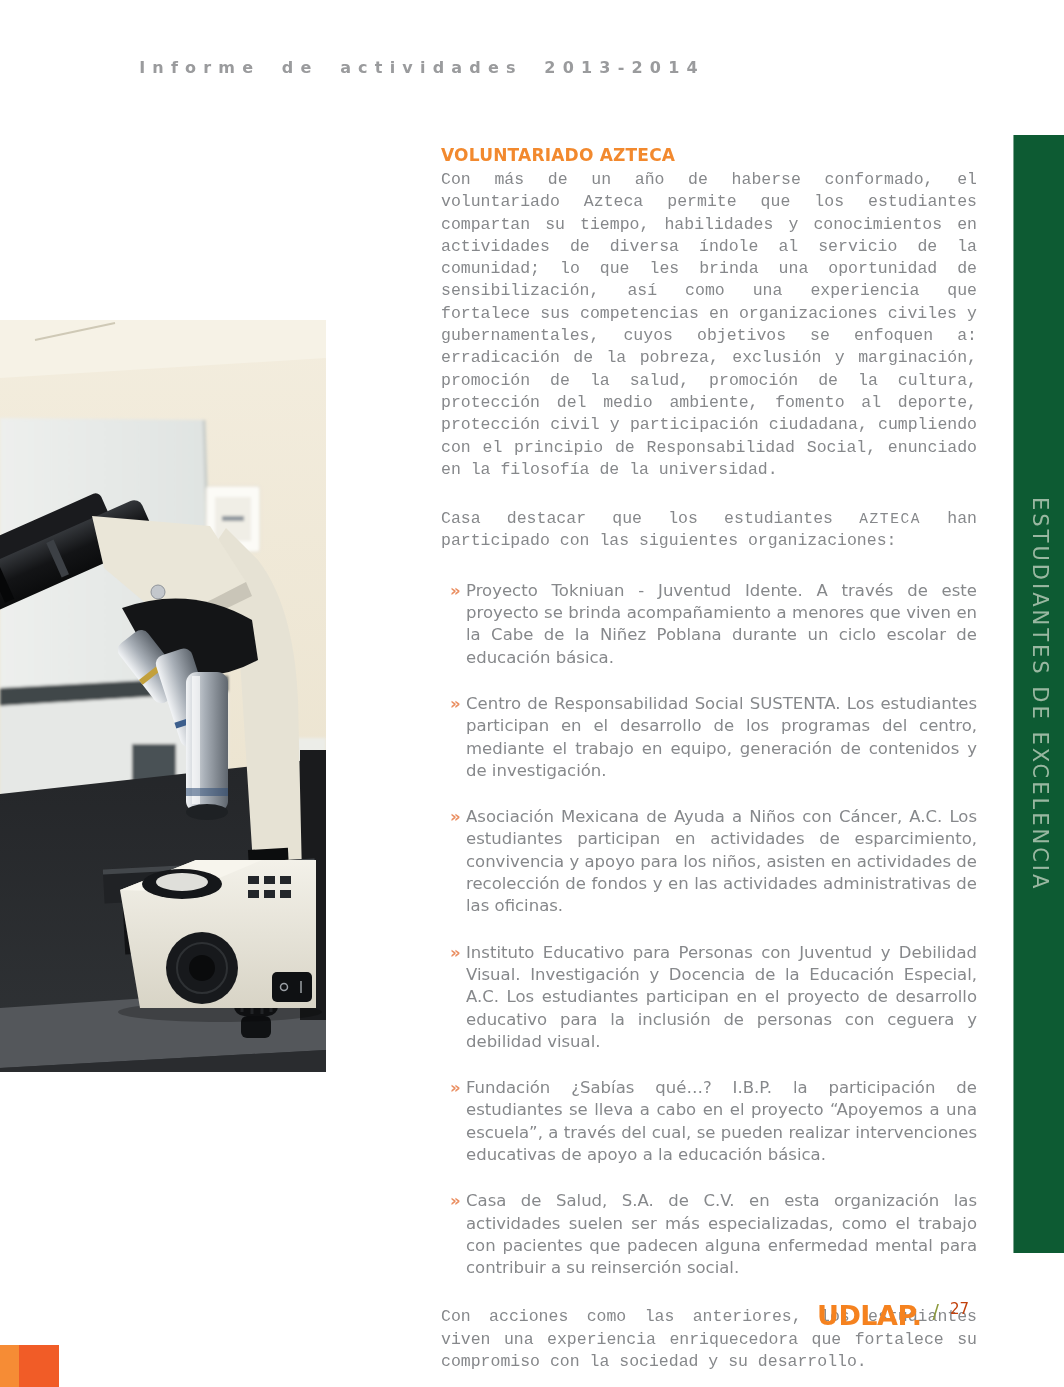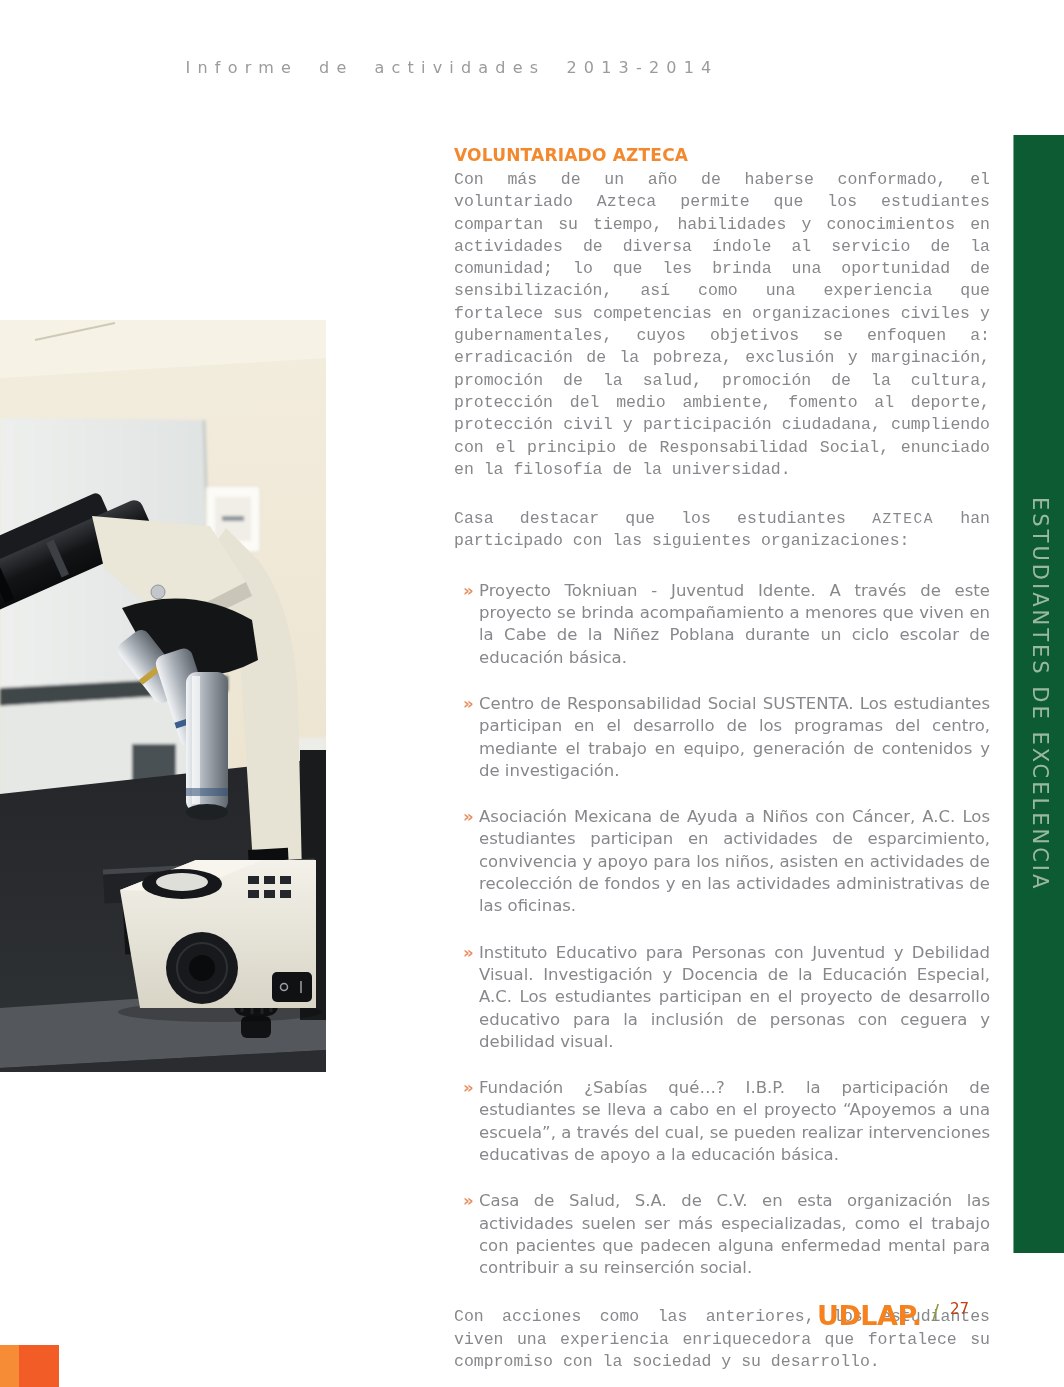--- a/index.html
+++ b/index.html
@@ -5,41 +5,41 @@
   html,body{margin:0;padding:0;}
   body{
     width:1064px;height:1387px;position:relative;overflow:hidden;
     background:#ffffff;
     font-family:"DejaVu Sans",sans-serif;
   }
   
   .report-header{
     position:absolute;top:58px;left:0;width:844px;
     text-align:center;color:#9A9B9D;font-size:16px;
-    letter-spacing:0.45em;word-spacing:0.55em;font-weight:400;padding-left:30px;
+    letter-spacing:0.45em;word-spacing:0.55em;font-weight:700;
   }
   
   .side-band{
     position:absolute;left:1013px;top:135px;width:51px;height:1118px;
     background:#0D5B33;border-left:1px solid rgba(255,255,255,.45);
     display:flex;align-items:center;justify-content:center;
   }
   .side-band .vtext{
     writing-mode:vertical-rl;text-orientation:mixed;
     color:#A9C2AD;font-size:21px;letter-spacing:3px;opacity:.9;
     white-space:nowrap;
   }
   
   .photo{
     position:absolute;left:0;top:320px;width:326px;height:752px;overflow:hidden;
   }
   .photo svg{display:block;}
   
   .article{
-    position:absolute;left:454px;top:145px;width:536px;
+    position:absolute;left:441px;top:145px;width:536px;
     color:#86888B;font-size:16.5px;line-height:22.3px;
   }
   .article h2{
     margin:0 0 3px 0;color:#F2892E;font-size:17px;line-height:21px;
     font-weight:bold;letter-spacing:0.2px;
   }
   .article p{margin:0 0 27px 0;text-align:justify;font-family:Liberation Mono, monospace;}
   .article p.closing{margin-bottom:4px;}
   .brand{letter-spacing:1.6px;font-size:0.88em;}
   ul.orgs{list-style:none;margin:0 0 27px 0;padding:0;}

